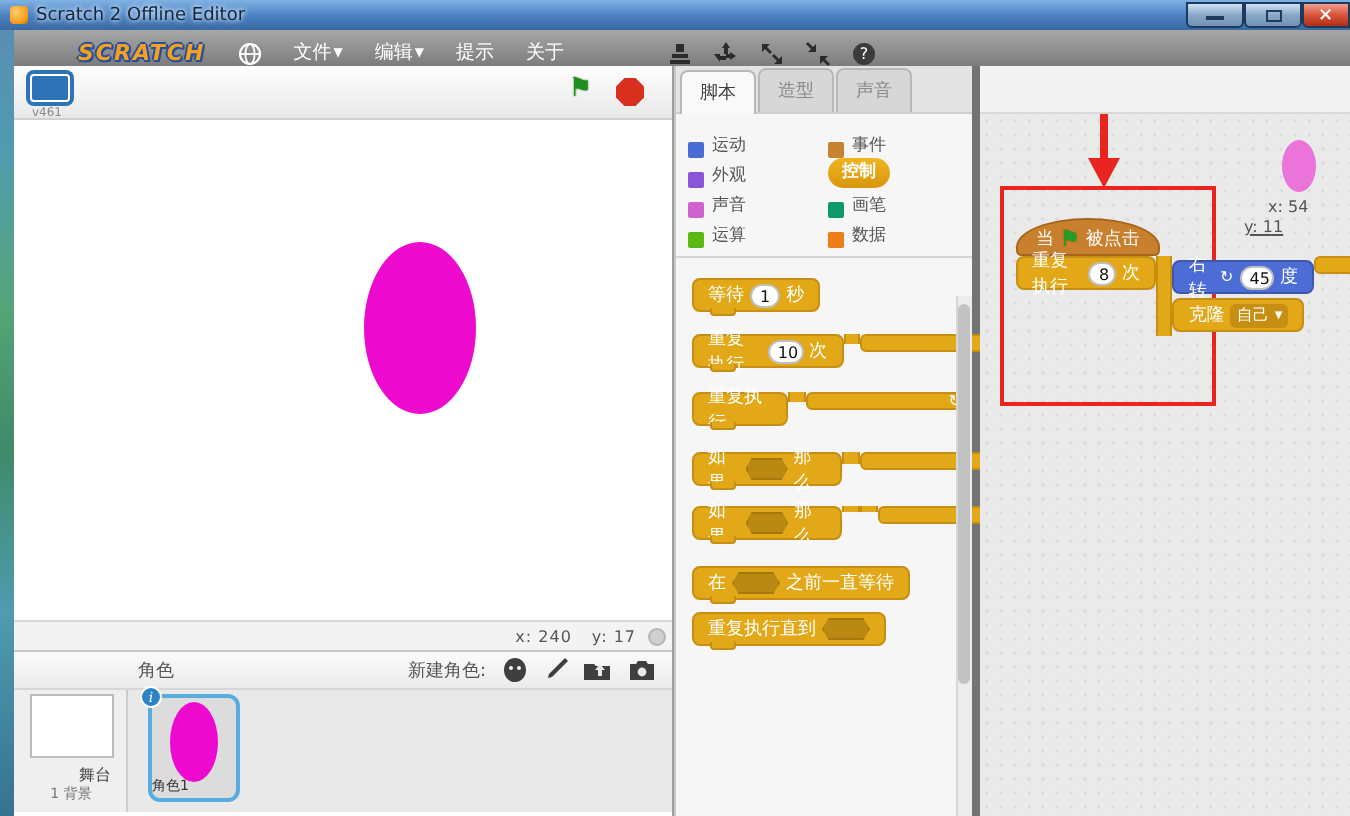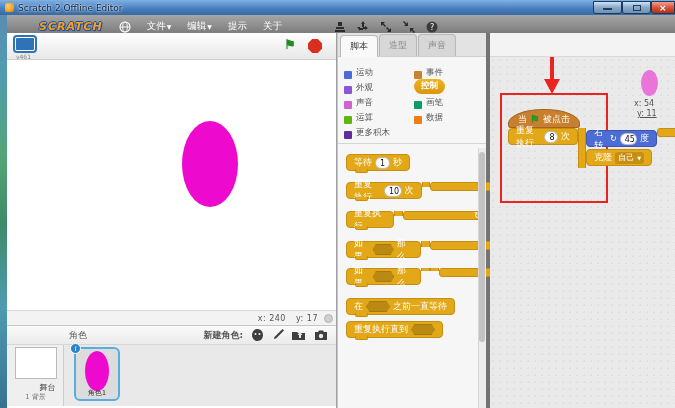--- a/index.html
+++ b/index.html
@@ -49,30 +49,30 @@
   .stage-sprite { position:absolute; left:175px; top:61px; width:56px; height:86px; border-radius:50%; background:#ee09ce; }
   .stage-footer { position:relative; height:15px; background:#f3f3f3; border-top:1px solid #d8d8d8;
     display:flex; align-items:center; justify-content:flex-end; padding-right:18px; gap:10px; }
   .mouse-pos { font-size:8px; color:#555; letter-spacing:.5px; }
   .footer-sprite-icon { position:absolute; right:3px; top:3px; width:9px; height:9px; border-radius:50%; background:#cfcfcf; border:1px solid #b5b5b5; }
 
   
   .sprites-header { position:relative; height:20px; background:linear-gradient(180deg,#fbfbfb,#ebebeb); border-top:1px solid #c6c6c6; border-bottom:1px solid #d6d6d6; display:flex; align-items:center; }
   .sprites-title { font-size:9px; color:#555; margin-left:62px; }
   .new-sprite { margin-left:auto; margin-right:8px; display:flex; align-items:center; gap:8px; }
-  .new-sprite-label { font-size:9px; color:#555;font-weight:bold; }
+  .new-sprite-label { font-size:9px; color:#555; }
   .new-sprite svg { display:block; cursor:pointer; }
   .sprites-body { position:relative; height:61px; display:flex; background:#e9e9e9; }
   .stage-col { width:57px; background:#efefef; border-right:1px solid #cccccc; position:relative; }
   .stage-thumb { position:absolute; left:8px; top:2px; width:42px; height:32px; background:#fff; border:1px solid #bbb; cursor:pointer; }
   .stage-name { position:absolute; left:12px; top:37px; width:57px; text-align:center; font-size:8px; color:#444; }
   .stage-count { position:absolute; left:0; top:47px; width:57px; text-align:center; font-size:7px; color:#777; }
   .sprite-card { position:relative; margin:2px 0 0 10px; width:46px; height:54px; background:#dcdcdc; border:2px solid #56aee0; border-radius:6px; cursor:pointer; }
   .sprite-thumb { position:absolute; left:9px; top:2px; width:24px; height:40px; border-radius:50%; background:#ee09ce; }
-  .sprite-name { position:absolute; left:0; bottom:1px; width:100%; text-align:center; font-size:7px; color:#333; }
+  .sprite-name { position:absolute; left:0; bottom:1px; width:100%; font-size:7px; color:#333; }
   .info-badge { position:absolute; left:-6px; top:-6px; width:11px; height:11px; border-radius:50%; background:#2a84c6; border:1px solid #fff;
     color:#fff; font-size:7px; font-style:italic; font-family:"DejaVu Serif", serif; text-align:center; line-height:10px; cursor:pointer; }
 
   
   .palette-panel { position:absolute; left:337px; top:33px; width:153px; height:375px; background:#f6f6f6; border-right:4px solid #737373; border-left:1px solid #c7c7c7; }
   .tabs-row { position:relative; height:24px; background:#e3e3e3; border-bottom:1px solid #cfcfcf; display:flex; align-items:flex-end; padding-left:2px; }
   .tab { font-size:9px; padding:4px 9px 4px; border:1px solid #b8b8b8; border-bottom:none; border-radius:4px 4px 0 0; margin-right:1px; cursor:pointer; }
   .tab.active { background:#f9f9f9; color:#3d3d3d; position:relative; top:1px; }
   .tab.inactive { background:#d7d7d7; color:#8a8a8a; }
   .categories { position:relative; padding:7px 0 4px 6px; display:grid; grid-template-columns:70px 76px; grid-auto-rows:15px; border-bottom:1px solid #d4d4d4; }
@@ -103,21 +103,21 @@
   .dropdown { background:#c68e12; border-radius:3px; padding:0 3px; height:12px; display:inline-flex; align-items:center; gap:3px; font-size:8px; color:#fff; }
   .dd-arrow { font-size:5px; }
 
   
   .scripts-panel { position:absolute; left:490px; top:33px; width:185px; height:375px; background:#eaeaea; }
   .scripts-topband { height:24px; background:#f3f3f3; border-bottom:1px solid #d9d9d9; }
   .scripts-bg { position:absolute; left:0; top:24px; width:185px; height:351px;
     background-image:radial-gradient(circle,#dedede 1px, transparent 1px); background-size:7px 7px; }
   .script-thumb { position:absolute; left:151px; top:37px; width:17px; height:26px; border-radius:50%; background:#ea74da; }
   .coord-x { position:absolute; left:144px; top:66px; font-size:8px; color:#555; }
-  .coord-y { position:absolute; left:147px; top:76px; font-size:8px; color:#555;text-decoration:underline; }
+  .coord-y { position:absolute; left:132px; top:76px; font-size:8px; color:#555;text-decoration:underline; }
   .red-arrow { position:absolute; left:51px; top:24px; }
   .red-rect { position:absolute; left:10px; top:60px; width:108px; height:110px; border:2px solid #e8261f; pointer-events:none; }
   .script-stack { position:absolute; left:18px; top:76px; display:flex; flex-direction:column; align-items:flex-start; }
   .hat { border-radius:40px 40px 3px 3px / 16px 16px 3px 3px; height:19px; padding:3px 9px 2px; }
   .hat::after { display:none; }
   .flag-ic { font-size:11px; color:#23a023; text-shadow:0 0 1px #0c5c0c; line-height:1; }
   .sc-body { display:flex; align-items:stretch; }
   .sc-spine { width:9px; background:#e2a817; border-left:1px solid #c68e12; border-right:1px solid #c68e12; }
   .sc-children { display:flex; flex-direction:column; align-items:flex-start; gap:2px; padding:2px 0; }
   .script-stack .blk::after { display:none; }
@@ -268,24 +268,20 @@
           <span>画笔</span>
         </div>
       <div class="cat">
           <span class="cat-swatch" style="background-color: rgb(92, 183, 18);"></span>
           <span>运算</span>
         </div>
       <div class="cat">
           <span class="cat-swatch" style="background-color: rgb(238, 125, 22);"></span>
           <span>数据</span>
         </div>
-      <div class="cat">
-          <span class="cat-swatch" style="background-color: rgb(99, 45, 153);"></span>
-          <span>更多积木</span>
-        </div>
     </div>
 
     <div class="blocks-col">
 
       <div class="blk gold" style="margin-top:2px">
         <span>等待</span>
           <span class="oval">1</span>
           <span>秒</span>
       </div>
 

